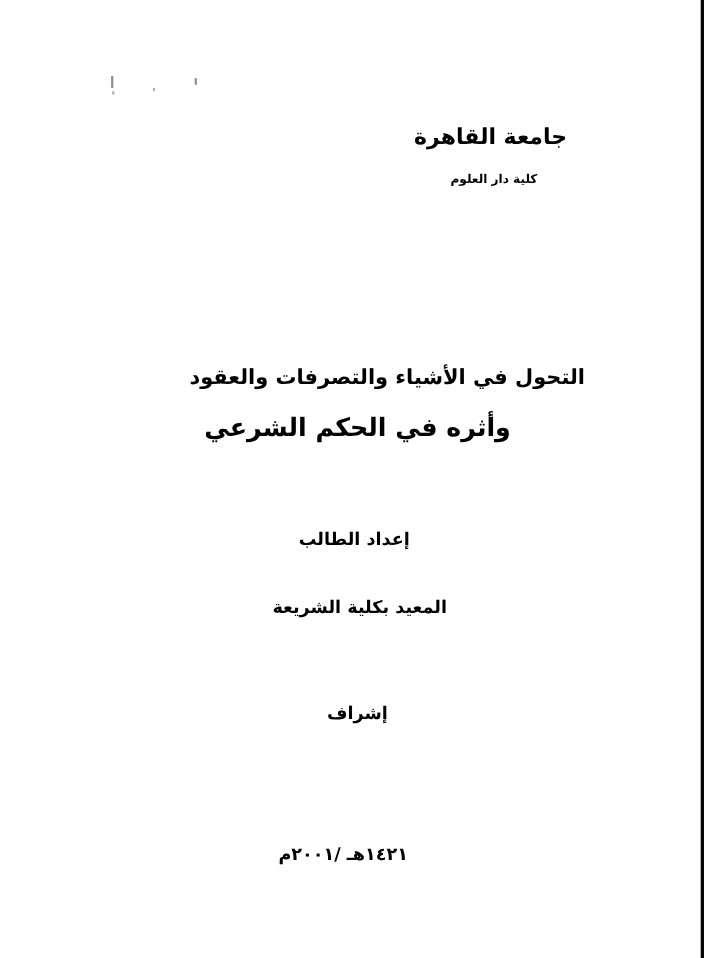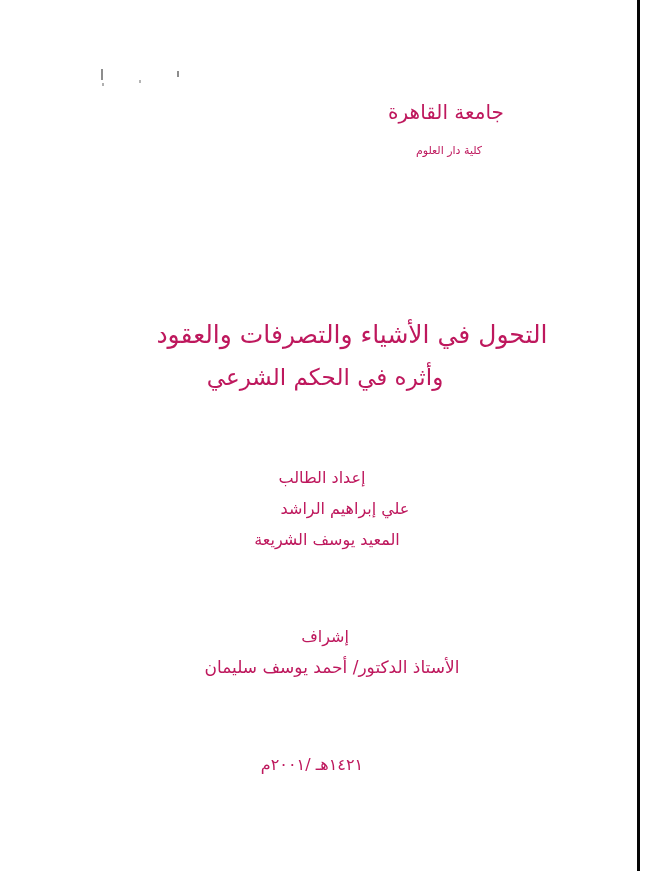--- a/index.html
+++ b/index.html
@@ -15,29 +15,30 @@
     overflow: hidden;
     font-family: "DejaVu Sans", sans-serif;
     color: #141414;
   }
   .line {
     position: absolute;
     transform: translateX(-50%);
     white-space: nowrap;
     direction: rtl;
     unicode-bidi: embed;
-    font-weight: 400;
-    color: #be185d;
+    font-weight: 700;
+    color: #000000;
+    margin-top: 12px;
   }
   
   .l-university   { left: 446px; top: 100px; font-size: 20px; }
   .l-faculty      { left: 449px; top: 144px; font-size: 11px; }
   .l-department   { left: 435px; top: 169px; font-size: 16px; }
   
-  .l-title1       { left: 352px; top: 320px; font-size: 25px; }
+  .l-title1       { left: 352px; top: 320px; font-size: 19px; }
   .l-title2       { left: 325px; top: 364px; font-size: 23px; }
   
   .l-degree       { left: 378px; top: 436px; font-size: 16px; }
   .l-prepared     { left: 322px; top: 468px; font-size: 16px; }
   .l-student      { left: 345px; top: 499px; font-size: 16px; }
   .l-position     { left: 327px; top: 530px; font-size: 16px; }
   .l-studept      { left: 322px; top: 560px; font-size: 16px; }
   
   .l-supervision  { left: 325px; top: 627px; font-size: 16px; }
   .l-supervisor   { left: 332px; top: 657px; font-size: 17px; }
@@ -73,22 +74,20 @@
   <span class="speck speck-2"></span>
   <span class="speck speck-3"></span>
 
   <div class="line l-university">جامعة القاهرة</div>
   <div class="line l-faculty">كلية دار العلوم</div>
 
   <div class="line l-title1">التحول في الأشياء والتصرفات والعقود</div>
   <div class="line l-title2">وأثره في الحكم الشرعي</div>
 
   <div class="line l-prepared">إعداد الطالب</div>
-  <div class="line l-student">علي إبراهيم الراشد</div>
-  <div class="line l-position">المعيد يوسف الشريعة</div>
+  <div class="line l-position">المعيد بكلية الشريعة</div>
 
   <div class="line l-supervision">إشراف</div>
-  <div class="line l-supervisor">الأستاذ الدكتور/ أحمد يوسف سليمان</div>
 
   <div class="line l-date">١٤٢١هـ /٢٠٠١م</div>
 
   <div class="scan-edge"></div>
 </div>
 
 </body></html>

